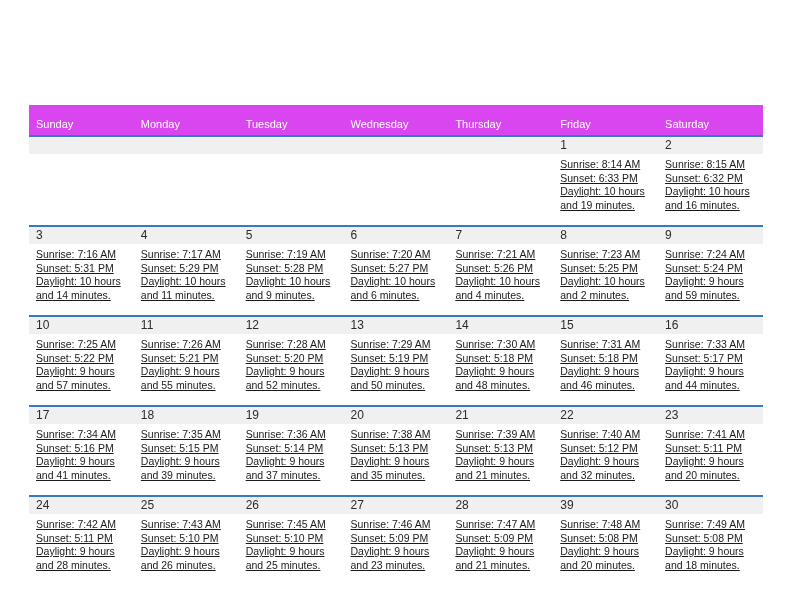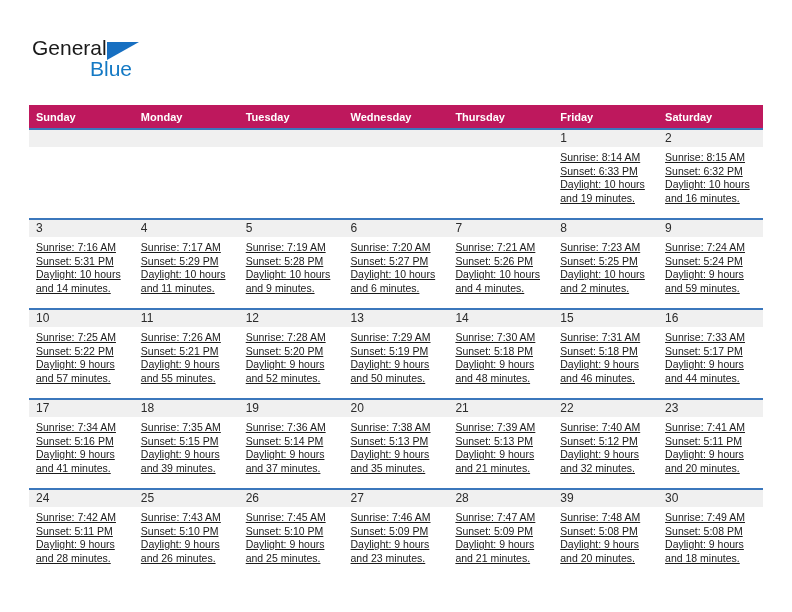--- a/index.html
+++ b/index.html
@@ -89,26 +89,26 @@
   
   .calendar {
     position: absolute;
     left: 29px;
     top: 105px;
     width: 734px;
     border-collapse: collapse;
     table-layout: fixed;
   }
   .calendar th {
-    background: #be185d;
+    background: #d946ef;
     color: #ffffff;
     font-size: 11px;
-    font-weight: bold;
+    font-weight: normal;
     text-align: left;
-    padding: 6px 0 5px 7px;
+    padding: 13px 0 5px 7px;
     height: 10px;
     border: none;
   }
   .calendar td {
     vertical-align: top;
     padding: 0;
     border: none;
     border-top: 2px solid #3b77bc;
     height: 88px;
     width: 104.857px;
@@ -142,25 +142,20 @@
     visibility: hidden;
   }
 </style>
 </head>
 <body>
 
 <div class="page">
 
   <div class="top">
 
-    <div class="logo">
-      <span class="logo-general">General</span>
-      <span class="logo-tri"></span>
-      <span class="logo-blue">Blue</span>
-    </div>
 
     <div class="subtitle">Nashville, Michigan, United States</div>
   </div>
 
   <table class="calendar">
     <thead>
       <tr>
         <th>Sunday</th>
         <th>Monday</th>
         <th>Tuesday</th>

